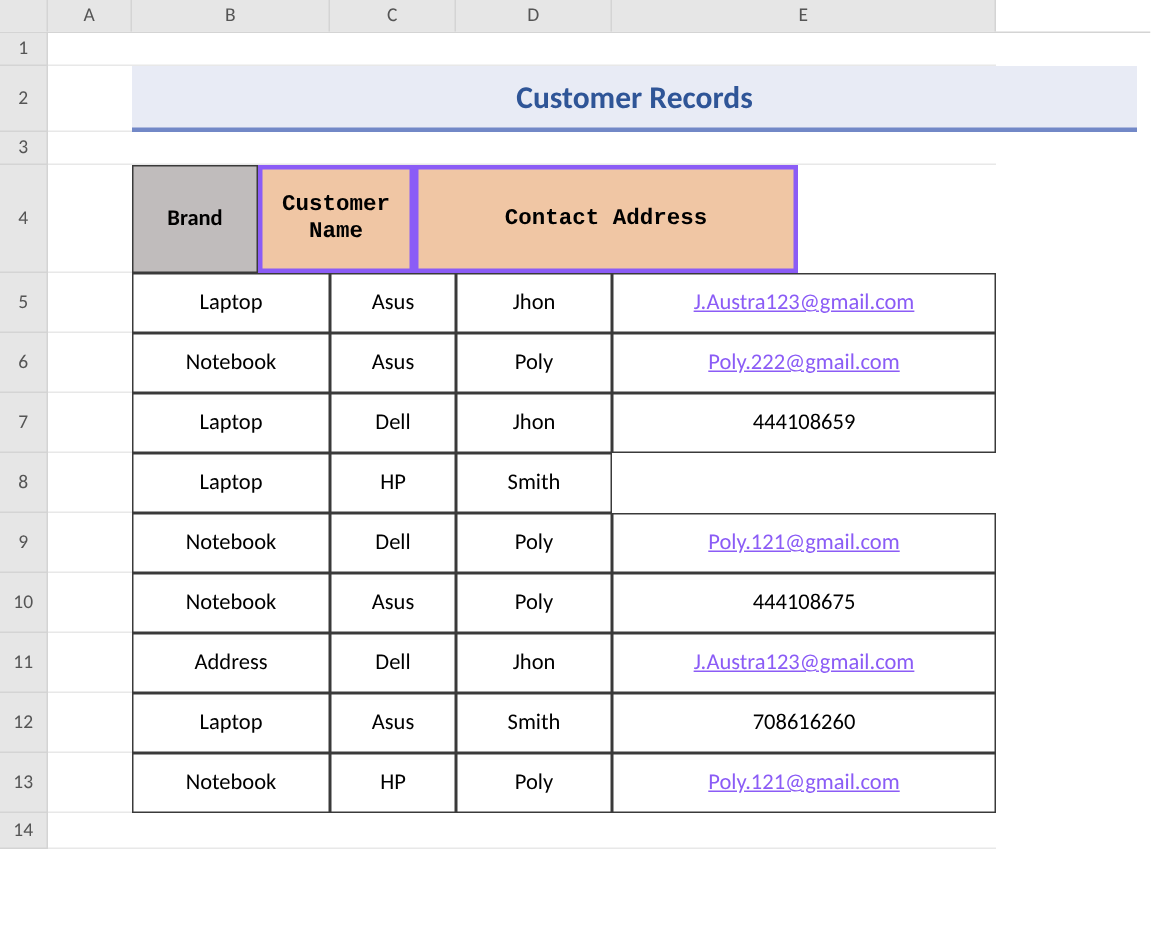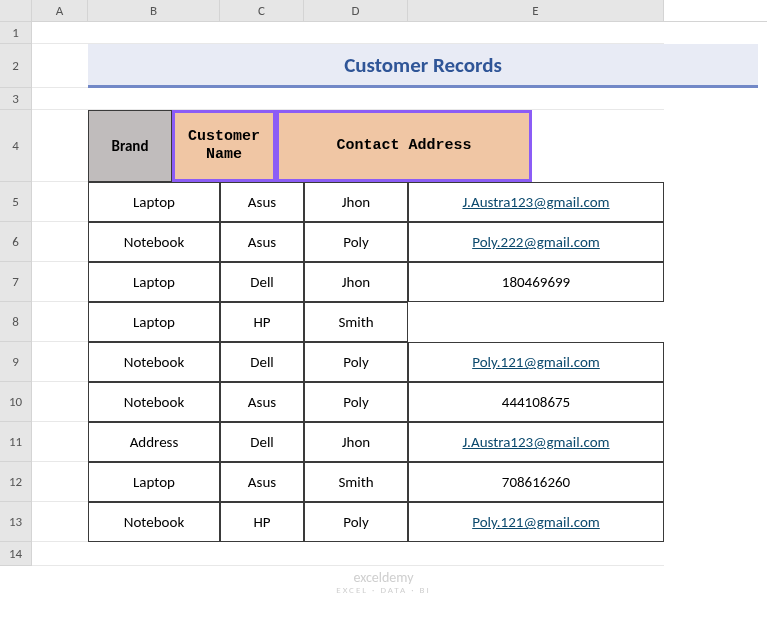--- a/index.html
+++ b/index.html
@@ -82,21 +82,21 @@
       font-size: 15px;
       text-align: center;
       line-height: 1.2;
       font-family: Liberation Mono, monospace;
     }
     .td {
       border: 1px solid #3a3a3a;
       background: #fff;
     }
     .link {
-      color: #0c4a6e;
+      color: #8b5cf6;
       text-decoration: underline;
       cursor: pointer;
     }
     .watermark {
       position: absolute;
       bottom: 28px;
       left: 50%;
       transform: translateX(-50%);
       color: #cfcfcf;
       font-size: 14px;
@@ -171,21 +171,21 @@
         <div class="cell cE td">
           <span class="link">Poly.222@gmail.com</span>
         </div>
       </div>
       <div class="row r7">
         <div class="row-h">7</div>
         <div class="cell cA"></div>
         <div class="cell cB td">Laptop</div>
         <div class="cell cC td">Dell</div>
         <div class="cell cD td">Jhon</div>
-        <div class="cell cE td">180469699</div>
+        <div class="cell cE td">444108659</div>
       </div>
       <div class="row r8">
         <div class="row-h">8</div>
         <div class="cell cA"></div>
         <div class="cell cB td">Laptop</div>
         <div class="cell cC td">HP</div>
         <div class="cell cD td">Smith</div>
       </div>
       <div class="row r9">
         <div class="row-h">9</div>
@@ -237,17 +237,13 @@
 
   <div class="row r14">
     <div class="row-h">14</div>
     <div class="cell cA"></div>
     <div class="cell cB"></div>
     <div class="cell cC"></div>
     <div class="cell cD"></div>
     <div class="cell cE"></div>
   </div>
 
-  <div class="watermark">
-    <div>exceldemy</div>
-    <div class="sub">EXCEL · DATA · BI</div>
-  </div>
 </div>
 
 </body></html>

